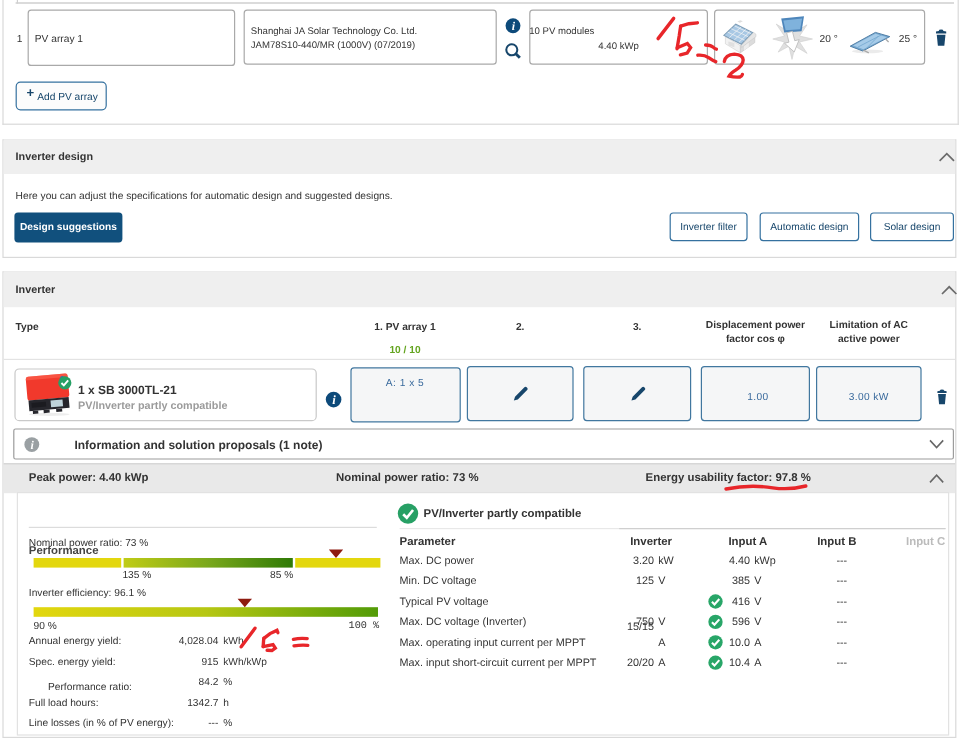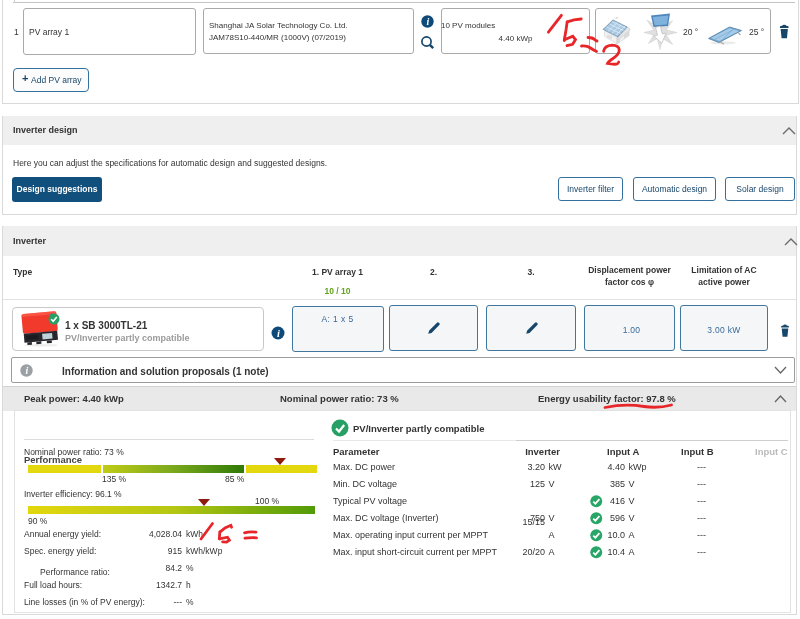--- a/index.html
+++ b/index.html
@@ -211,21 +211,21 @@
   </svg>
 <div class="t" style="left:102px;top:475px;">135 %</div>
 <div class="t" style="left:225px;top:475px;">85 %</div>
 <div class="t" style="left:24px;top:490px;">Inverter efficiency: 96.1 %</div>
 
 <div class="abs" style="left:28px;top:506px;width:287px;height:8px;background:linear-gradient(to right,#e3d70e,#b6c713,#529b07);"></div>
 <svg style="left:197px;top:499px;" width="14" height="8" viewBox="0 0 14 8">
     <polygon points="1,0 13,0 7,7" fill="#8e1b10"></polygon>
   </svg>
 <div class="t" style="left:28px;top:517px;">90 %</div>
-<div class="t" style="left:255px;top:497px;width:61px;">100 %</div>
+<div class="t" style="left:255px;top:517px;width:61px;text-align:right;font-family:Liberation Mono, monospace;">100 %</div>
 
 <div class="t" style="left:24px;top:530px;">Annual energy yield:</div>
 <div class="t" style="left:98px;top:530px;width:84px;text-align:right;">4,028.04</div>
 <div class="t" style="left:186px;top:530px;">kWh</div>
 <div class="t" style="left:24px;top:547px;">Spec. energy yield:</div>
 <div class="t" style="left:98px;top:547px;width:84px;text-align:right;">915</div>
 <div class="t" style="left:186px;top:547px;">kWh/kWp</div>
 <div class="t" style="left:24px;top:568px;padding-left:16px;">Performance ratio:</div>
 <div class="t" style="left:98px;top:564px;width:84px;text-align:right;">84.2</div>
 <div class="t" style="left:186px;top:564px;">%</div>

